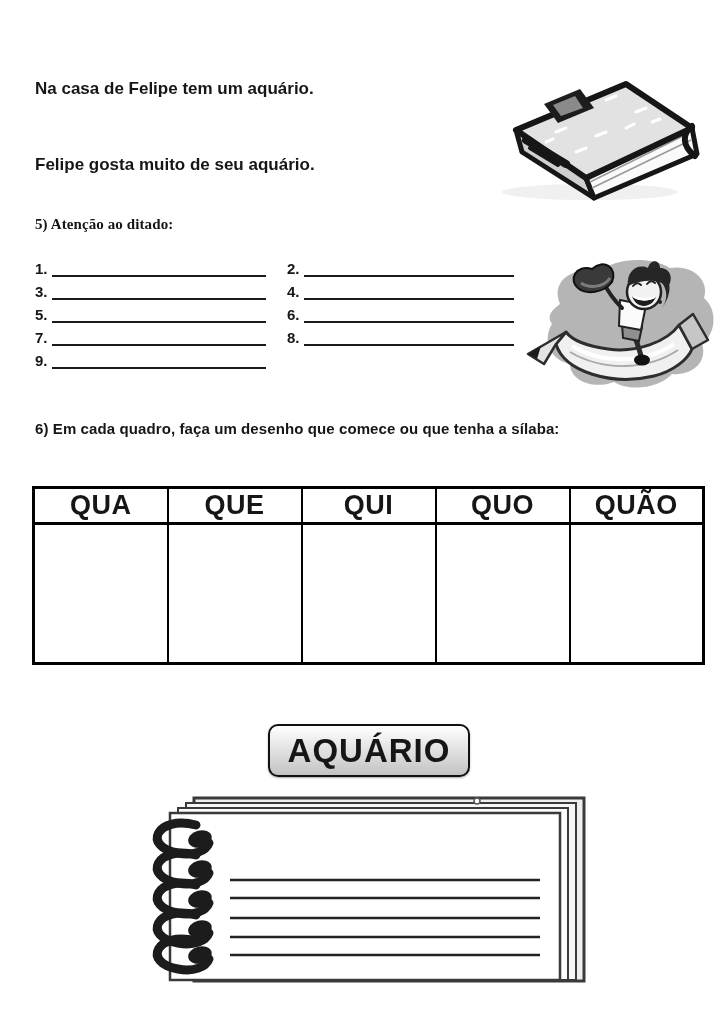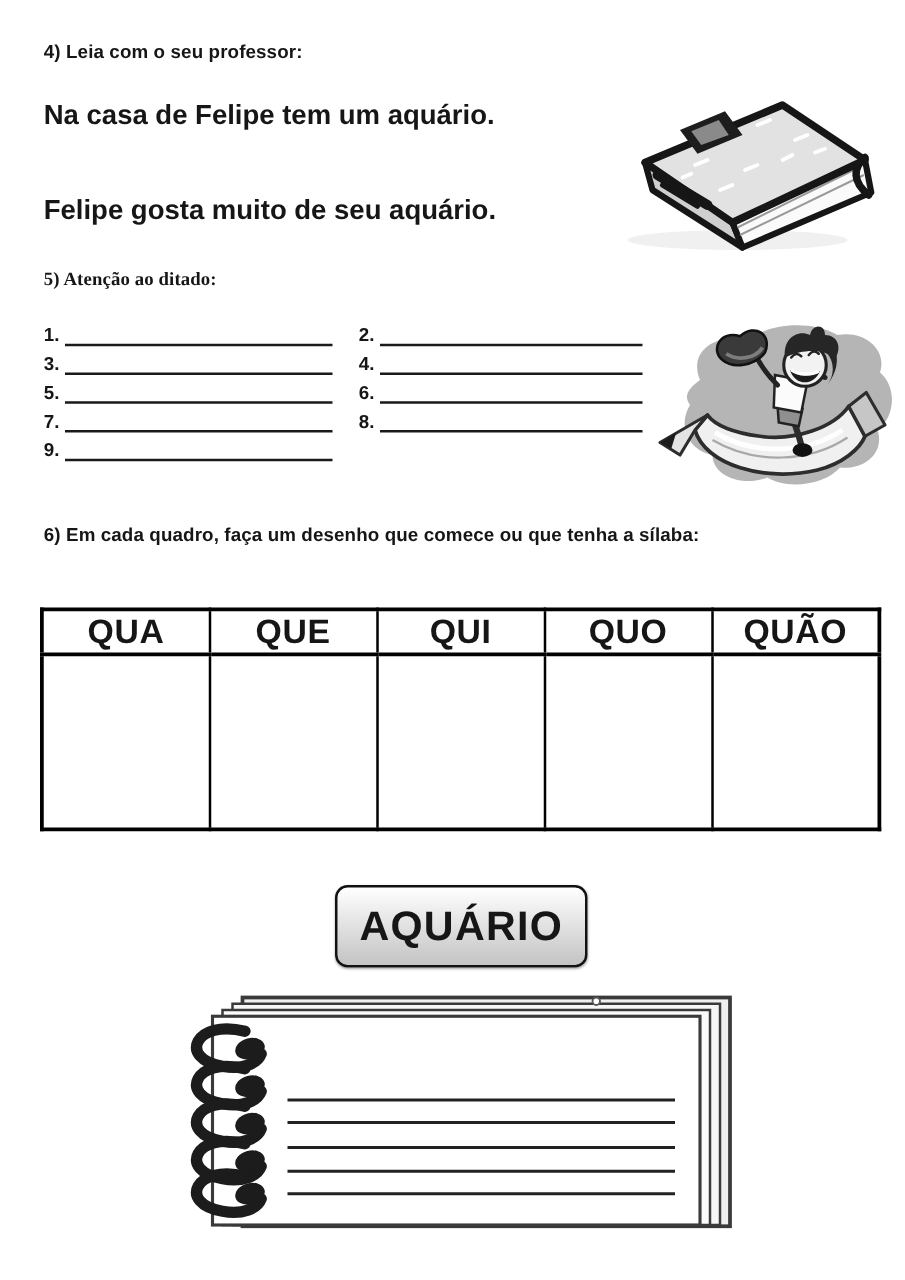--- a/index.html
+++ b/index.html
@@ -9,21 +9,21 @@
     --box-border:#111111;
     --box-gradient-top:#ffffff;
     --box-gradient-bottom:#c3c3c3;
   }
   *{margin:0;padding:0;box-sizing:border-box;}
   html,body{background:#ffffff;}
   body{font-family:"Liberation Sans","DejaVu Sans",sans-serif;color:var(--text);}
   .page{position:relative;width:724px;height:1024px;background:#ffffff;overflow:hidden;}
 
   .heading{position:absolute;left:35px;font-size:15px;font-weight:700;letter-spacing:.1px;}
-  .sentence{position:absolute;left:35px;font-size:22px;font-weight:700;}
+  .sentence{position:absolute;left:35px;font-size:17px;font-weight:700;}
 
   #reading-heading{top:33px;}
   #sentence-1{top:79px;}
   #sentence-2{top:117px;}
   #sentence-3{top:155px;}
 
   #book-illustration{position:absolute;left:486px;top:66px;}
 
   #dictation-heading{top:216px;font-family:Liberation Serif, serif;}
   .dict-grid{
@@ -44,36 +44,35 @@
   .syllable-table th,.syllable-table td{border:2px solid var(--table-border);}
   .syllable-table{border:3px solid var(--table-border);}
   .syllable-table th{
     height:36px;font-size:27px;font-weight:700;text-align:center;vertical-align:middle;
     border-bottom:3px solid var(--table-border);letter-spacing:.5px;
   }
   .syllable-table td{height:140px;background:#ffffff;}
 
   #writing-heading{top:691px;}
   .word-box{
-    position:absolute;left:268px;top:708px;width:202px;height:66px;
+    position:absolute;left:268px;top:724px;width:202px;height:53px;
     border:2.5px solid var(--box-border);border-radius:10px;
     background:linear-gradient(var(--box-gradient-top),var(--box-gradient-bottom));
     display:flex;align-items:center;justify-content:center;
     font-size:33px;font-weight:700;letter-spacing:1px;
     box-shadow:0 1px 2px rgba(0,0,0,.35);
   }
 
   #notebook-illustration{position:absolute;left:138px;top:795px;}
 </style>
 </head>
 <body>
 
 <div class="page">
 
-  <div class="heading" id="reading-heading">4) Leia com o seu professor:</div>
   <div class="sentence" id="sentence-1">Na casa de Felipe tem um aquário.</div>
   <div class="sentence" id="sentence-3">Felipe gosta muito de seu aquário.</div>
 
   <svg id="book-illustration" width="218" height="140" viewBox="0 0 218 140" aria-hidden="true">
     <ellipse cx="104" cy="126" rx="88" ry="8" fill="#f0f0f0"></ellipse>
 
     <polygon points="30,64 100,112 108,132 36,86" fill="#cfcfcf" stroke="#161616" stroke-width="5" stroke-linejoin="round"></polygon>
 
     <polygon points="100,112 206,62 211,88 108,132" fill="#fafafa" stroke="#161616" stroke-width="5" stroke-linejoin="round"></polygon>
     <path d="M104,116 L201,68 M106,122 L205,74 M103,111 L198,64" stroke="#9a9a9a" stroke-width="1.6" fill="none"></path>

